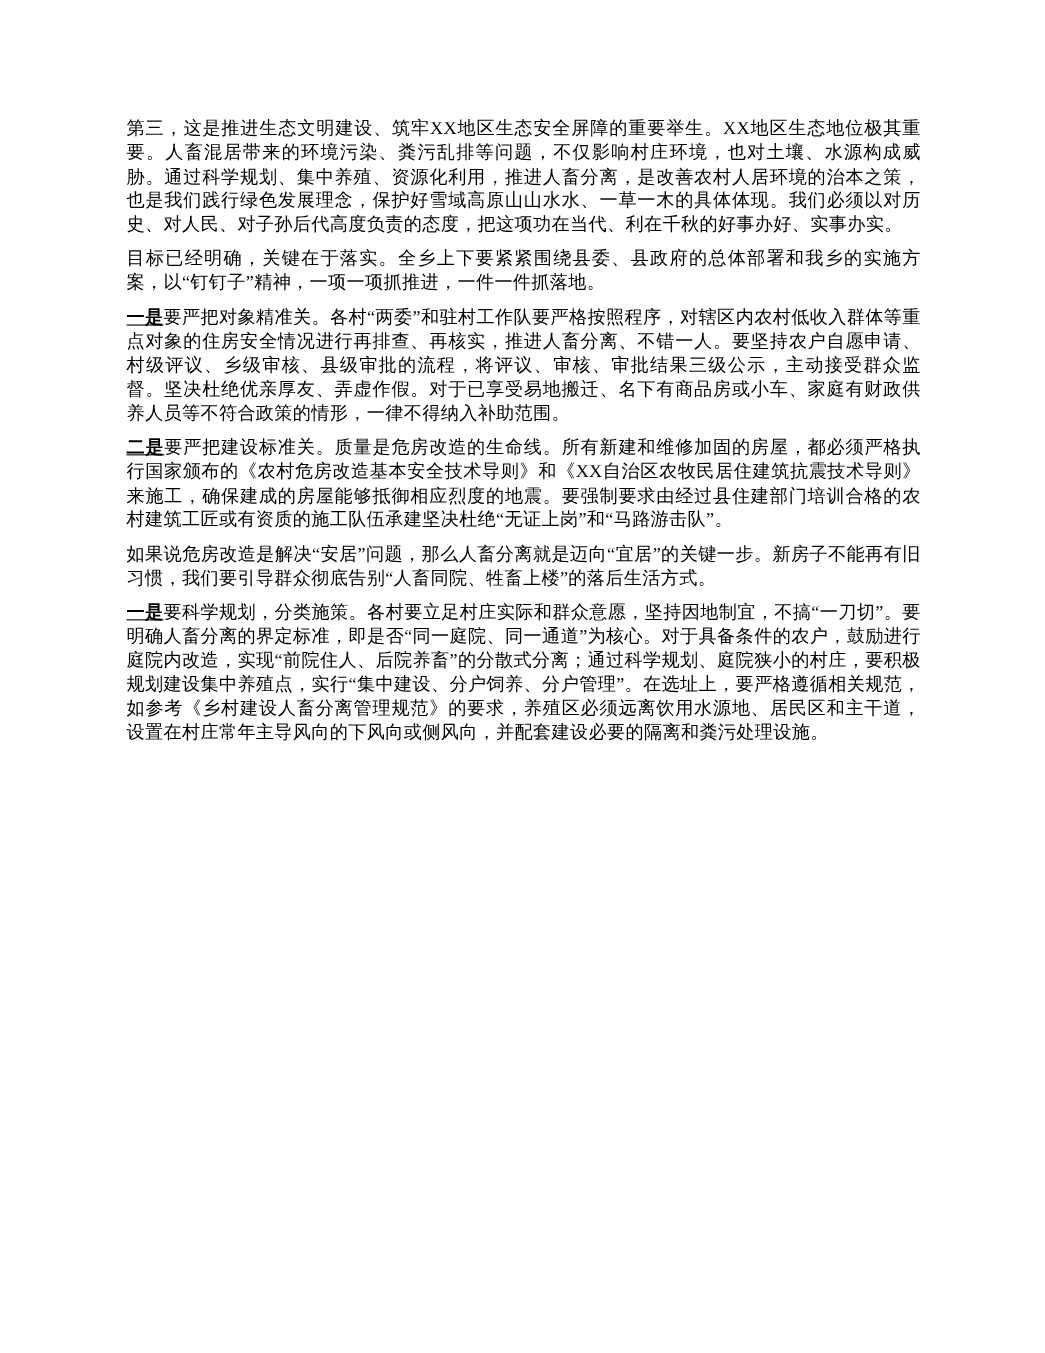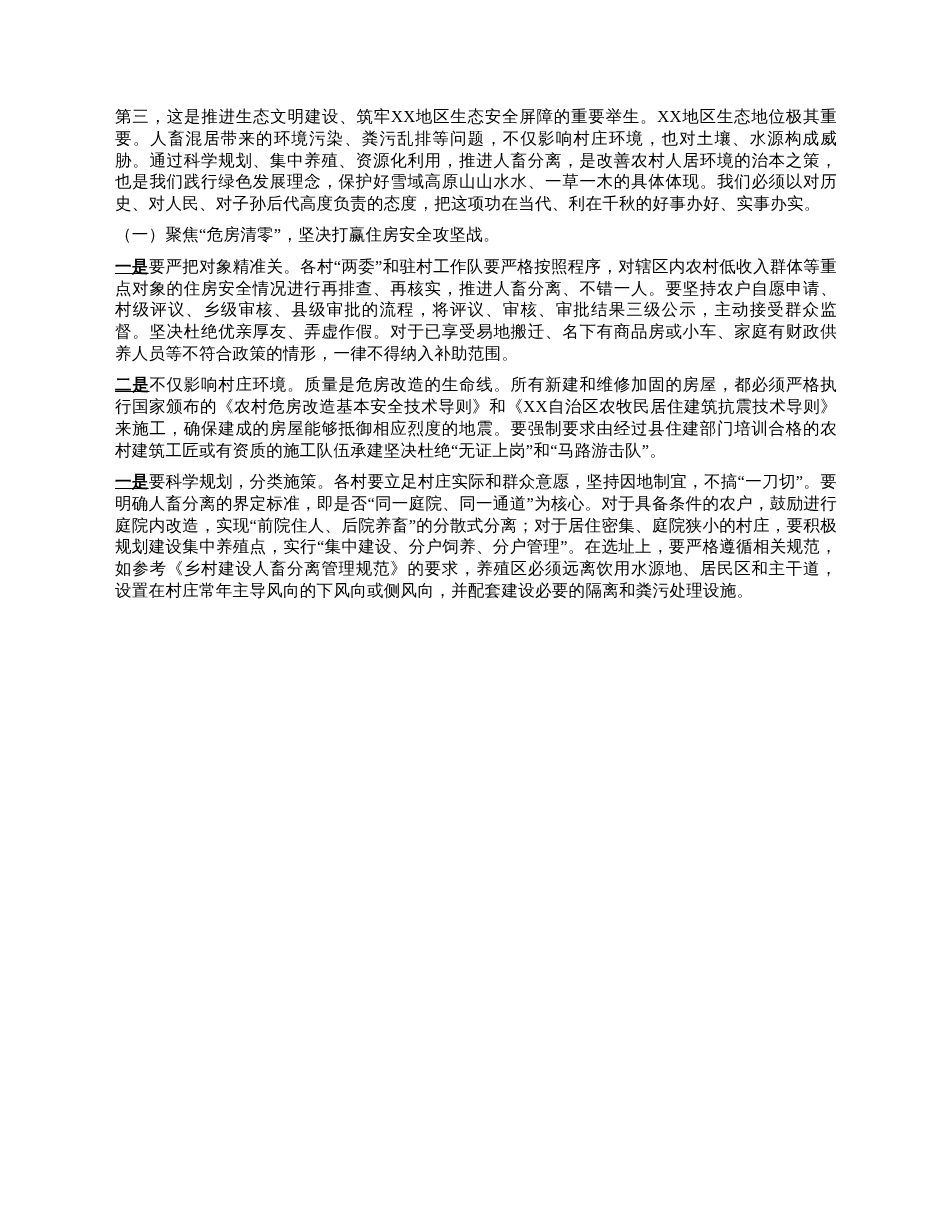--- a/index.html
+++ b/index.html
@@ -32,26 +32,27 @@
   }
 </style>
 </head>
 <body>
 
 <div class="page">
 
   <p class="para"><span class="lead"></span><span>第三，这是推进生态文明建设、筑牢XX地区生态安全屏障的重要举生。XX地区生态地位极其重要。人畜混居带来的环境污染、粪污乱排等问题，不仅影响村庄环境，也对土壤、水源构成威胁。通过科学规划、集中养殖、资源化利用，推进人畜分离，是改善农村人居环境的治本之策，也是我们践行绿色发展理念，保护好雪域高原山山水水、一草一木的具体体现。我们必须以对历史、对人民、对子孙后代高度负责的态度，把这项功在当代、利在千秋的好事办好、实事办实。</span></p>
 
 
+  <p class="para"><span class="lead"></span><span>目标已经明确，关键在于落实。全乡上下要紧紧围绕县委、县政府的总体部署和我乡的实施方案，以“钉钉子”精神，一项一项抓推进，一件一件抓落地。</span></p>
 
-  <p class="para"><span class="lead"></span><span>（一）聚焦“危房清零”，坚决打赢住房安全攻坚战。</span></p>
 
 
   <p class="para"><span class="lead">一是</span><span>要严把对象精准关。各村“两委”和驻村工作队要严格按照程序，对辖区内农村低收入群体等重点对象的住房安全情况进行再排查、再核实，推进人畜分离、不错一人。要坚持农户自愿申请、村级评议、乡级审核、县级审批的流程，将评议、审核、审批结果三级公示，主动接受群众监督。坚决杜绝优亲厚友、弄虚作假。对于已享受易地搬迁、名下有商品房或小车、家庭有财政供养人员等不符合政策的情形，一律不得纳入补助范围。</span></p>
 
-  <p class="para"><span class="lead">二是</span><span>不仅影响村庄环境。质量是危房改造的生命线。所有新建和维修加固的房屋，都必须严格执行国家颁布的《农村危房改造基本安全技术导则》和《XX自治区农牧民居住建筑抗震技术导则》来施工，确保建成的房屋能够抵御相应烈度的地震。要强制要求由经过县住建部门培训合格的农村建筑工匠或有资质的施工队伍承建坚决杜绝“无证上岗”和“马路游击队”。</span></p>
+  <p class="para"><span class="lead">二是</span><span>要严把建设标准关。质量是危房改造的生命线。所有新建和维修加固的房屋，都必须严格执行国家颁布的《农村危房改造基本安全技术导则》和《XX自治区农牧民居住建筑抗震技术导则》来施工，确保建成的房屋能够抵御相应烈度的地震。要强制要求由经过县住建部门培训合格的农村建筑工匠或有资质的施工队伍承建坚决杜绝“无证上岗”和“马路游击队”。</span></p>
 
 
 
+  <p class="para"><span class="lead"></span><span>如果说危房改造是解决“安居”问题，那么人畜分离就是迈向“宜居”的关键一步。新房子不能再有旧习惯，我们要引导群众彻底告别“人畜同院、牲畜上楼”的落后生活方式。</span></p>
 
-  <p class="para"><span class="lead">一是</span><span>要科学规划，分类施策。各村要立足村庄实际和群众意愿，坚持因地制宜，不搞“一刀切”。要明确人畜分离的界定标准，即是否“同一庭院、同一通道”为核心。对于具备条件的农户，鼓励进行庭院内改造，实现“前院住人、后院养畜”的分散式分离；对于居住密集、庭院狭小的村庄，要积极规划建设集中养殖点，实行“集中建设、分户饲养、分户管理”。在选址上，要严格遵循相关规范，如参考《乡村建设人畜分离管理规范》的要求，养殖区必须远离饮用水源地、居民区和主干道，设置在村庄常年主导风向的下风向或侧风向，并配套建设必要的隔离和粪污处理设施。</span></p>
+  <p class="para"><span class="lead">一是</span><span>要科学规划，分类施策。各村要立足村庄实际和群众意愿，坚持因地制宜，不搞“一刀切”。要明确人畜分离的界定标准，即是否“同一庭院、同一通道”为核心。对于具备条件的农户，鼓励进行庭院内改造，实现“前院住人、后院养畜”的分散式分离；通过科学规划、庭院狭小的村庄，要积极规划建设集中养殖点，实行“集中建设、分户饲养、分户管理”。在选址上，要严格遵循相关规范，如参考《乡村建设人畜分离管理规范》的要求，养殖区必须远离饮用水源地、居民区和主干道，设置在村庄常年主导风向的下风向或侧风向，并配套建设必要的隔离和粪污处理设施。</span></p>
 
 </div>
 
 </body></html>

